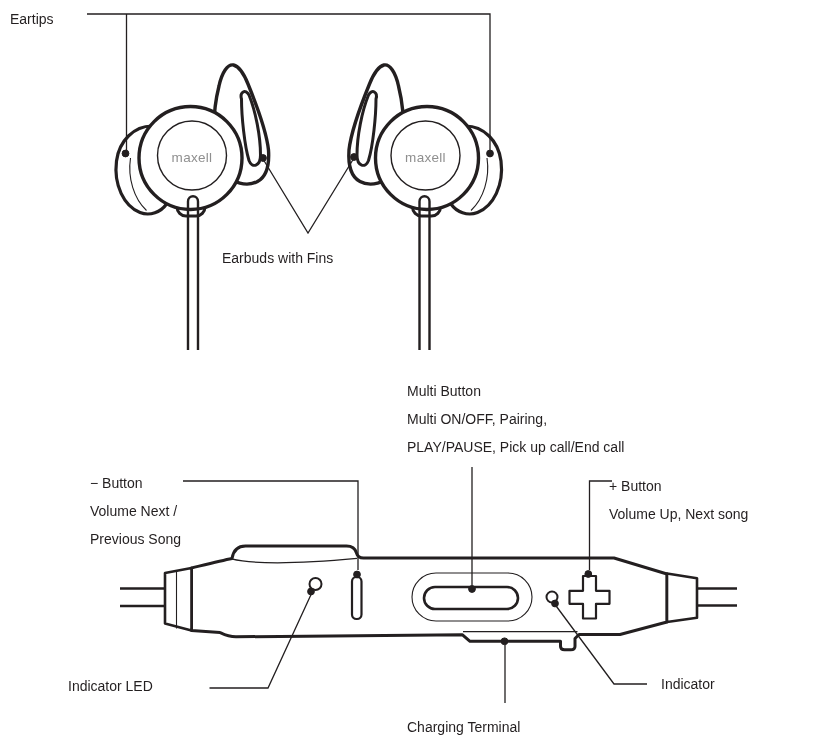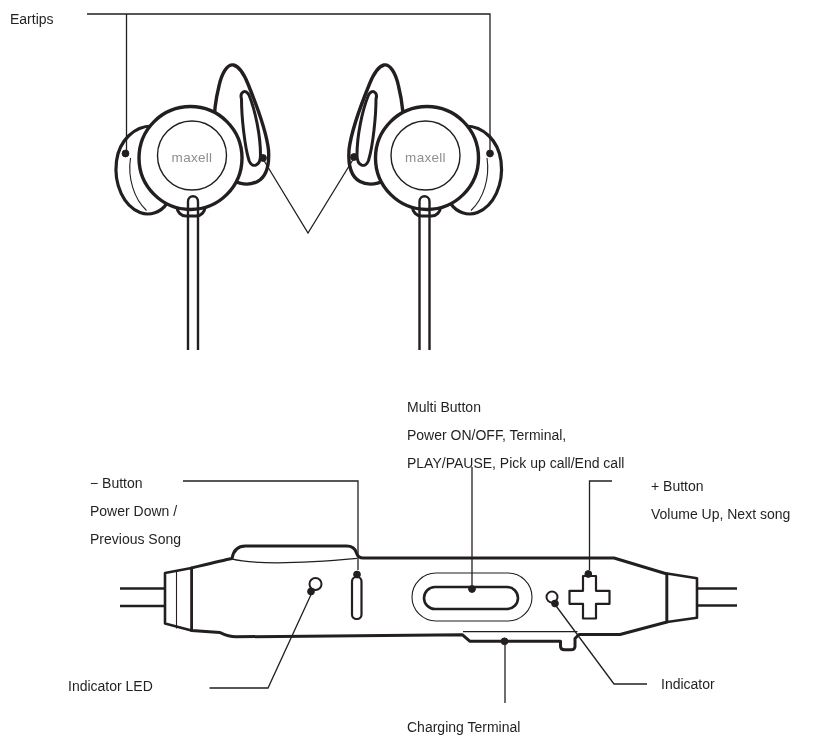--- a/index.html
+++ b/index.html
@@ -130,34 +130,35 @@
       <circle class="dot" cx="472" cy="589" r="3.4"></circle>
       <circle class="dot" cx="588.3" cy="574" r="3.4"></circle>
       <circle class="dot" cx="555" cy="603.5" r="3.4"></circle>
       <circle class="dot" cx="311" cy="591.5" r="3.4"></circle>
       <circle class="dot" cx="504.5" cy="641.3" r="3.4"></circle>
     </g>
   </svg>
 
   <div class="label" style="left:10px;top:5px;">Eartips</div>
 
+  <div class="label" style="left:222px;top:244px;">Earbuds with Fins</div>
 
-  <div class="label" style="left:407px;top:377px;margin-top:16px;">
+  <div class="label" style="left:407px;top:377px;">
     <span class="line">Multi Button</span>
-    <span class="line">Power ON/OFF, Terminal,</span>
+    <span class="line">Multi ON/OFF, Pairing,</span>
     <span class="line">PLAY/PAUSE, Pick up call/End call</span>
   </div>
 
   <div class="label" style="left:90px;top:469px;">
     <span class="line">− Button</span>
-    <span class="line">Power Down /</span>
+    <span class="line">Volume Next /</span>
     <span class="line">Previous Song</span>
   </div>
 
-  <div class="label" style="left:651px;top:472px;">
+  <div class="label" style="left:609px;top:472px;">
     <span class="line">+ Button</span>
     <span class="line">Volume Up, Next song</span>
   </div>
 
   <div class="label" style="left:68px;top:672px;">Indicator LED</div>
 
   <div class="label" style="left:661px;top:670px;">Indicator</div>
 
   <div class="label" style="left:407px;top:713px;text-align:center;">Charging Terminal</div>
 </div>

